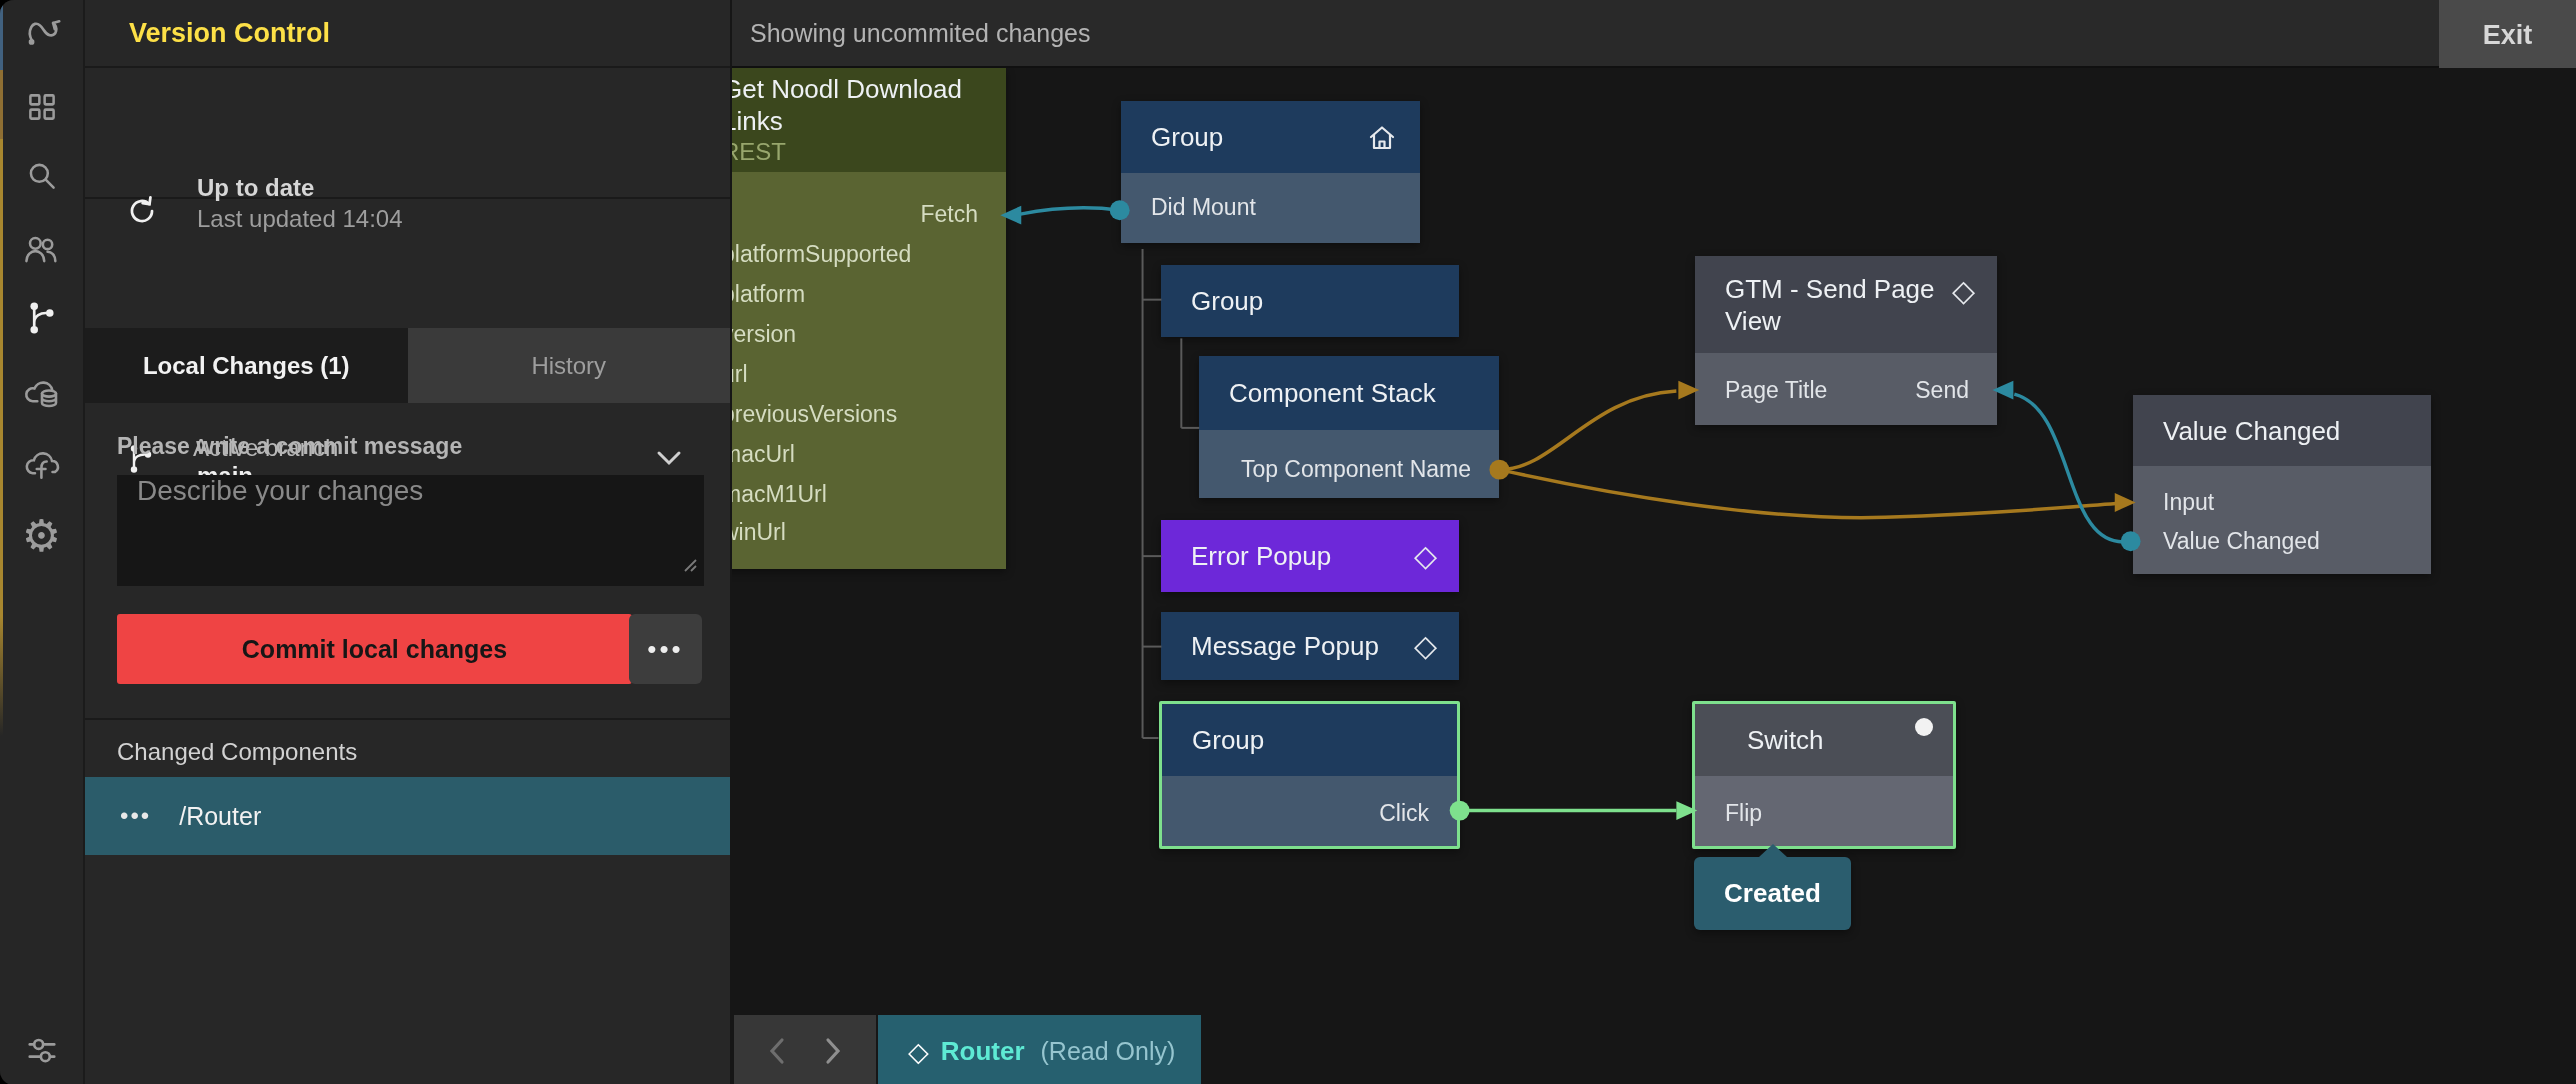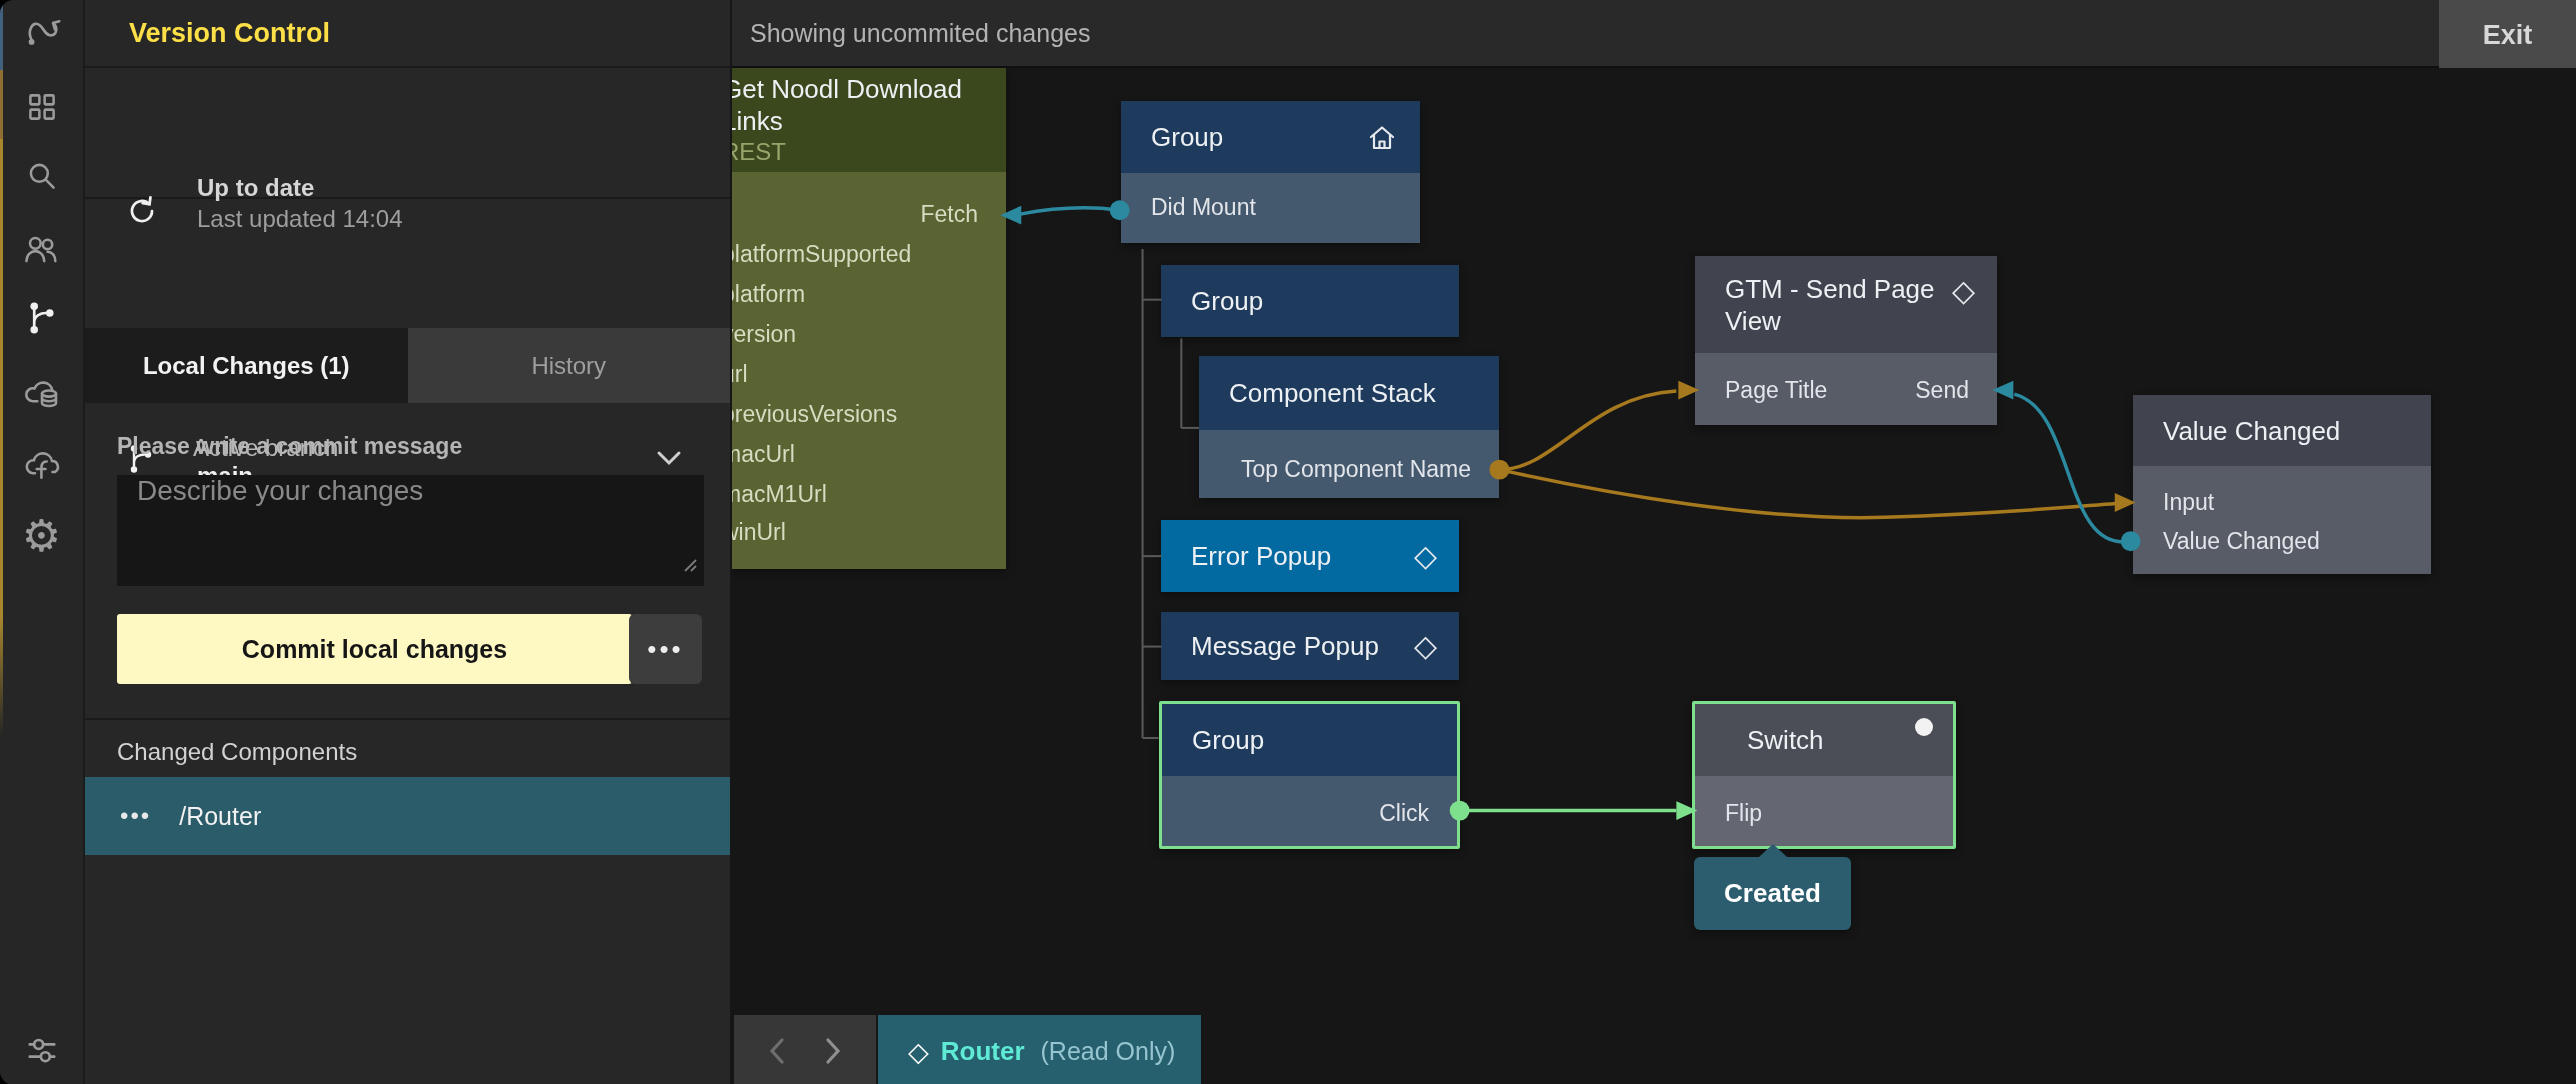--- a/index.html
+++ b/index.html
@@ -28,21 +28,21 @@
   .branch-chevron{position:absolute;right:48px;top:251px;color:#cfcfcf;}
   .tabs{position:absolute;left:0;top:328px;width:100%;height:75px;display:flex;}
   .tab{flex:1;display:flex;align-items:center;justify-content:center;font-size:24px;cursor:default;}
   .tab.active{background:#1c1c1c;color:#f2f2f2;font-weight:bold;}
   .tab.inactive{background:#3a3a3a;color:#9e9e9e;}
   .commit-prompt{position:absolute;left:32px;top:433px;font-size:23px;font-weight:bold;color:#b5b5b5;}
   .commit-box{position:absolute;left:32px;top:475px;width:587px;height:111px;background:#161616;border:none;outline:none;resize:none;
     box-sizing:border-box;padding:0 20px;font-family:"Liberation Sans",sans-serif;font-size:28px;color:#ffffff;}
   .commit-box::placeholder{color:#898989;}
   .resize-grip{position:absolute;left:597px;top:557px;color:#7a7a7a;}
-  .commit-btn{position:absolute;left:32px;top:614px;width:515px;height:70px;background:#fef9c3;border:none;border-radius:3px;
+  .commit-btn{position:absolute;left:32px;top:614px;width:515px;height:70px;background:#ef4444;border:none;border-radius:3px;
     font-family:"Liberation Sans",sans-serif;font-size:25px;font-weight:bold;color:#161616;}
   .more-btn{position:absolute;left:544px;top:614px;width:73px;height:70px;background:#3d3d3d;border:none;border-radius:6px;
     color:#ededed;font-size:26px;letter-spacing:3px;text-align:center;font-family:"Liberation Sans",sans-serif;}
   .changed-divider{position:absolute;left:0;top:718px;width:100%;height:2px;background:#1a1a1a;}
   .changed-heading{position:absolute;left:32px;top:738px;font-size:24px;font-weight:normal;color:#d2d2d2;}
   .router-row{position:absolute;left:0;top:777px;width:100%;height:78px;background:#2b5c6a;display:flex;align-items:center;}
   .router-row .row-menu{margin-left:35px;font-size:24px;letter-spacing:2px;color:#e8e8e8;}
   .router-row .row-label{margin-left:28px;font-size:25px;color:#f2f2f2;}
   
   .topbar{position:absolute;left:732px;top:0;width:1844px;height:66px;background:#292929;border-bottom:2px solid #101010;}
@@ -283,21 +283,21 @@
           <div class="node-header" style="height: 71px; background: rgb(65, 68, 78);">
             <div class="node-titles">
               <div class="node-title">Value Changed</div>
             </div>
           </div>
           <div class="node-body" style="height: 108px; background: rgb(88, 92, 102);"></div>
           <div class="node-port left" style="top: 91px;">Input</div>
           <div class="node-port left" style="top: 130px;">Value Changed</div>
         </div>
         <div class="node" style="left: 429px; top: 452px; width: 298px;">
-          <div class="node-header" style="height: 72px; background: #0369a1;">
+          <div class="node-header" style="height: 72px; background: #6d28d9;">
             <div class="node-titles">
               <div class="node-title">Error Popup</div>
             </div>
             <span class="node-header-icon" style="top: 21px;"><span class="nh-diamond">◇</span></span>
           </div>
         </div>
         <div class="node" style="left: 429px; top: 544px; width: 298px;">
           <div class="node-header" style="height: 68px; background: rgb(30, 59, 93);">
             <div class="node-titles">
               <div class="node-title">Message Popup</div>

